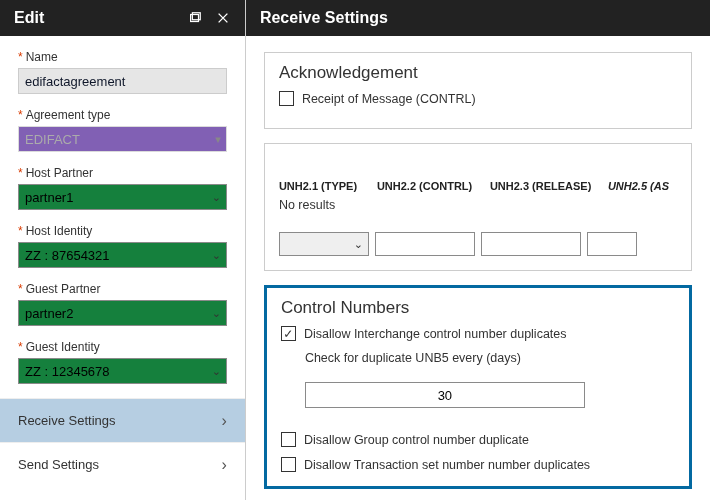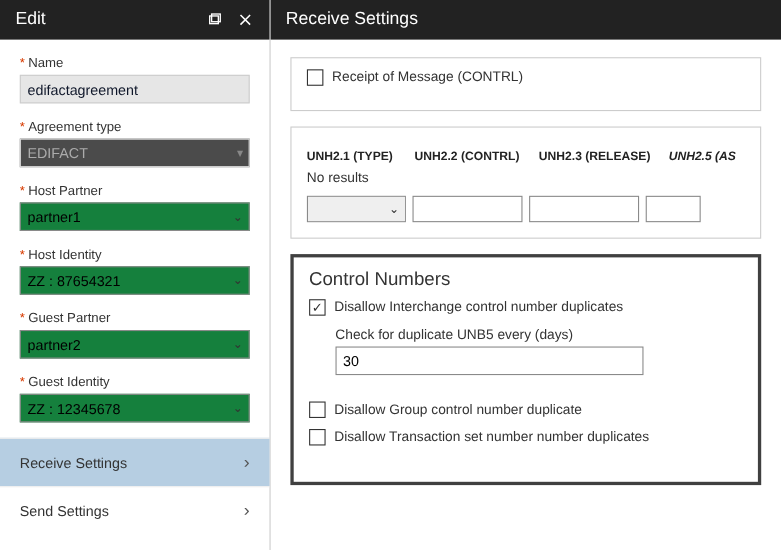--- a/index.html
+++ b/index.html
@@ -1,56 +1,56 @@
 <!DOCTYPE html>
 <html><head>
 <meta charset="utf-8">
 <style>
   * { box-sizing: border-box; margin: 0; padding: 0; }
   body { font-family: "Segoe UI", Arial, sans-serif; font-size: 13px; color: #333; background: #fff; width: 710px; height: 500px; overflow: hidden; }
   .container { display: flex; width: 710px; height: 500px; }
   .left-panel { width: 305px; border-right: 1px solid #ccc; display: flex; flex-direction: column; }
   .right-panel { flex: 1; display: flex; flex-direction: column; }
-  .panel-header { background: #222; color: #fff; height: 36px; display: flex; align-items: center; padding: 12px 14px; font-size: 16px; font-weight: 400; }
+  .panel-header { background: #222; color: #fff; height: 36px; display: flex; align-items: center; padding: 12px 14px; font-size: 16px; font-weight: 700; }
   .panel-header .spacer { flex: 1; }
   .panel-header .hicon { width: 16px; height: 16px; margin-left: 12px; display: inline-flex; align-items: center; justify-content: center; }
   .form-area { padding: 14px 18px 0 18px; }
   .field { margin-bottom: 14px; }
   .field-label { font-size: 12px; color: #333; margin-bottom: 4px; display: block; }
   .req { color: #d83b01; margin-right: 3px; }
   .text-input, .select-input { width: 100%; height: 26px; border: 1px solid #8a8a8a; padding: 0 6px; font-size: 13px; font-family: inherit; background: #15803d; }
   .text-input[readonly] { background: #e6e6e6; color: #0f172a; border-color: #ccc; }
-  .select-input[disabled] { background: #000000; color: #888; border-color: #ccc; }
+  .select-input[disabled] { background: #4c1d95; color: #888; border-color: #ccc; }
   .select-wrap { position: relative; }
   .select-input { appearance: none; -webkit-appearance: none; padding-right: 24px; }
   .select-caret { position: absolute; right: 6px; top: 50%; transform: translateY(-50%); pointer-events: none; font-size: 11px; color: #333; }
   .disabled .select-caret { color: #888; }
   .nav-item { height: 44px; display: flex; align-items: center; padding: 0 18px; font-size: 13px; cursor: pointer; border-top: 1px solid #eee; }
   .nav-item.active { background: #b6cee2; }
   .nav-item .spacer { flex: 1; }
   .nav-chevron { font-size: 16px; color: #555; }
   .right-body { padding: 16px 18px; overflow: hidden; }
   .section { border: 1px solid #ccc; margin-bottom: 14px; padding: 10px 14px 14px 14px; }
   .section-title { font-size: 17px; font-weight: 400; color: #333; margin-bottom: 8px; }
-  .check-row { display: flex; margin-bottom: 8px; font-size: 12.5px; }
+  .check-row { display: flex; align-items: center; margin-bottom: 8px; font-size: 12.5px; }
   .checkbox { width: 15px; height: 15px; border: 1px solid #333; margin-right: 8px; display: inline-flex; align-items: center; justify-content: center; font-size: 12px; line-height: 1; background: #fff; cursor: pointer; flex-shrink: 0; }
   .schema-headers { display: flex; font-size: 11px; font-weight: 700; color: #222; margin: 10px 0 6px 0; }
-  .schema-col { margin-right: 8px; white-space: nowrap; }
+  .schema-col { margin-right: 8px; white-space: nowrap; margin-top: 16px; }
   .sc1 { width: 90px; } .sc2 { width: 105px; } .sc3 { width: 110px; } .sc4 { flex:1;font-style:italic; }
-  .no-results { font-size: 12.5px; color: #333; margin: 6px 0 10px 0; }
+  .no-results { font-size: 12.5px; color: #333; margin: 6px 0 20px 0; }
   .schema-inputs { display: flex; gap: 6px; }
   .schema-inputs .mini { height: 24px; border: 1px solid #8a8a8a; }
   .mini-select { width: 90px; position: relative; }
   .mini-select select { width: 100%; height: 100%; appearance: none; padding: 0 18px 0 6px; border: none; font-family: inherit; }
   .mini-select .select-caret { right: 5px; }
   .mini-input { width: 100px; padding: 0 6px; font-family: inherit; font-size: 12px; }
-  .highlight-box { border: 3px solid #404040; padding: 10px 14px 25px 14px; }
+  .highlight-box { border: 3px solid #0369a1; padding: 10px 14px 6px 14px; }
   .sub-field { margin: 10px 0 14px 24px; }
-  .sub-label { font-size: 12.5px; margin-bottom: 4px; display: block; }
-  .sub-input { width: 280px; height: 26px; border: 1px solid #8a8a8a; padding: 0 6px; font-size: 13px; font-family: inherit; }
+  .sub-label { font-size: 12.5px; margin-bottom: 17px; display: block; }
+  .sub-input { width: 280px; height: 26px; border: 1px solid #8a8a8a; padding: 0 6px; font-size: 13px; font-family: inherit; text-align: center; }
   .gap { height: 10px; }
 </style>
 </head>
 <body>
 
 <div class="container">
   <div class="left-panel">
     <div class="panel-header">
       <span>Edit</span>
       <span class="spacer"></span>
@@ -121,20 +121,21 @@
     </div>
   </div>
 
   <div class="right-panel">
     <div class="panel-header">
       <span>Receive Settings</span>
     </div>
     <div class="right-body">
 
       <div class="section">
+        <div class="section-title">Acknowledgement</div>
         <div class="check-row">
           <span class="checkbox"></span>
           <span>Receipt of Message (CONTRL)</span>
         </div>
       </div>
 
       <div class="section">
         <div class="schema-headers">
           <div class="schema-col sc1">UNH2.1 (TYPE)</div>
           <div class="schema-col sc2">UNH2.2 (CONTRL)</div>

